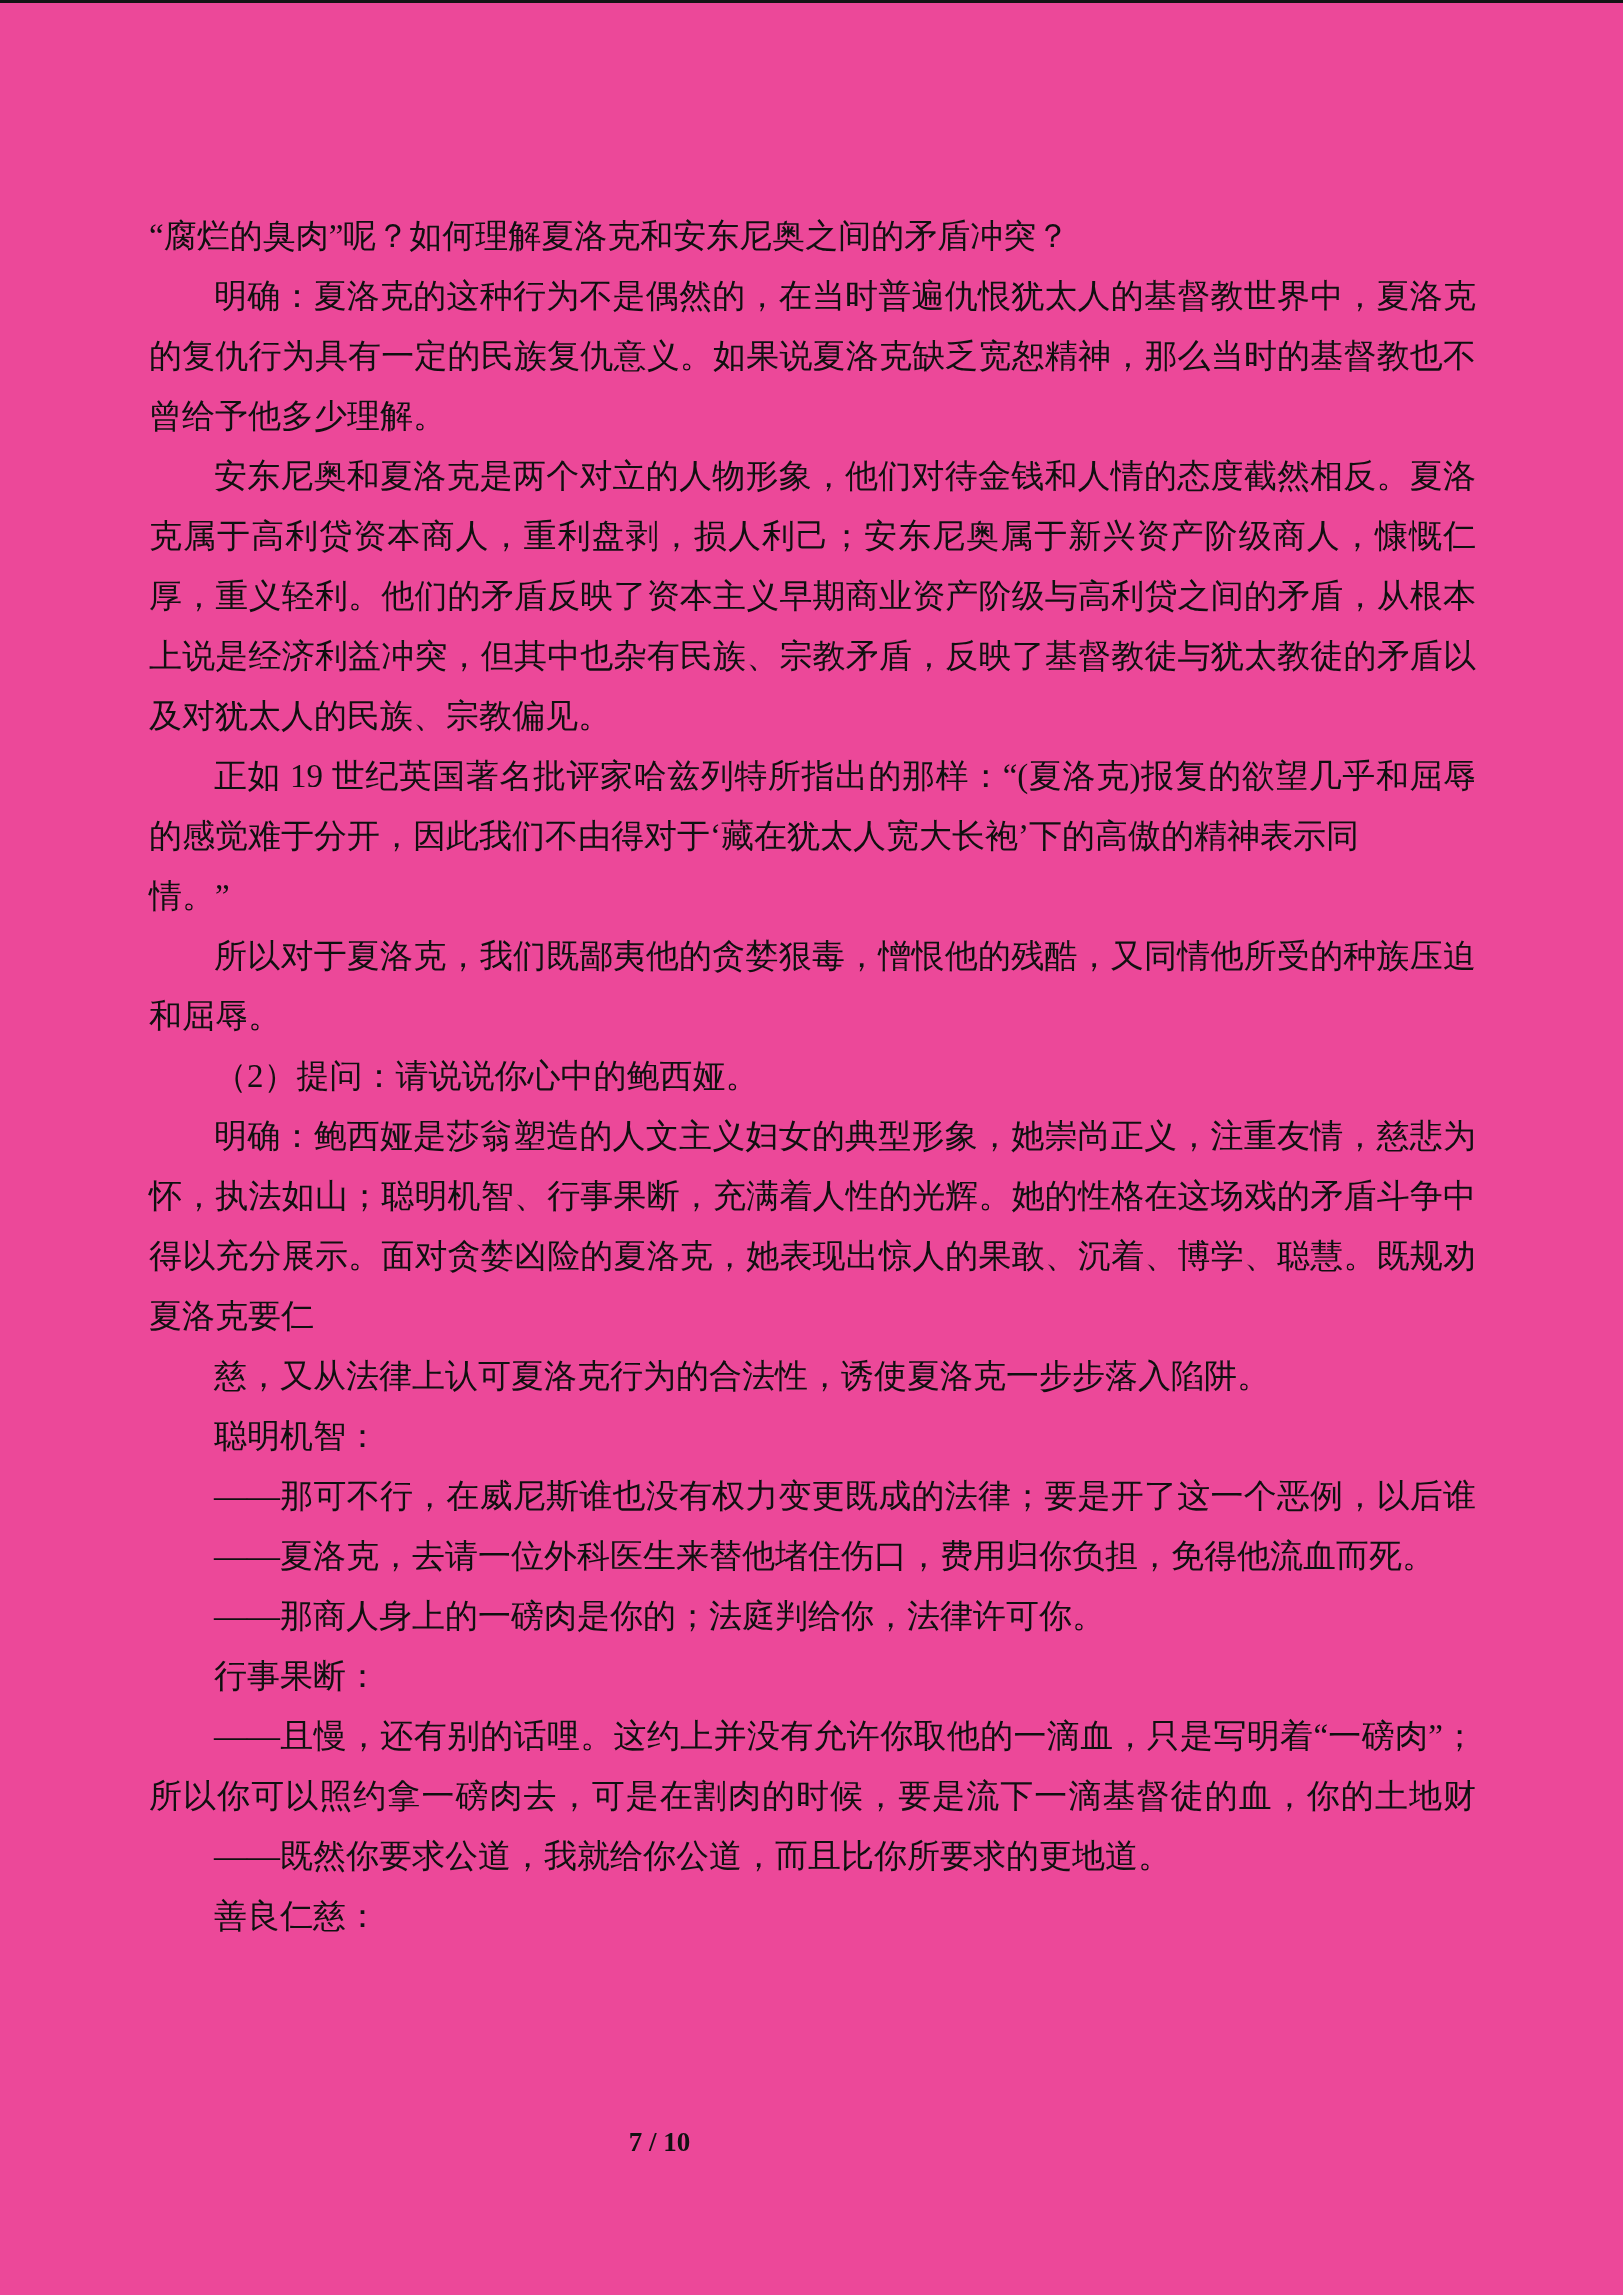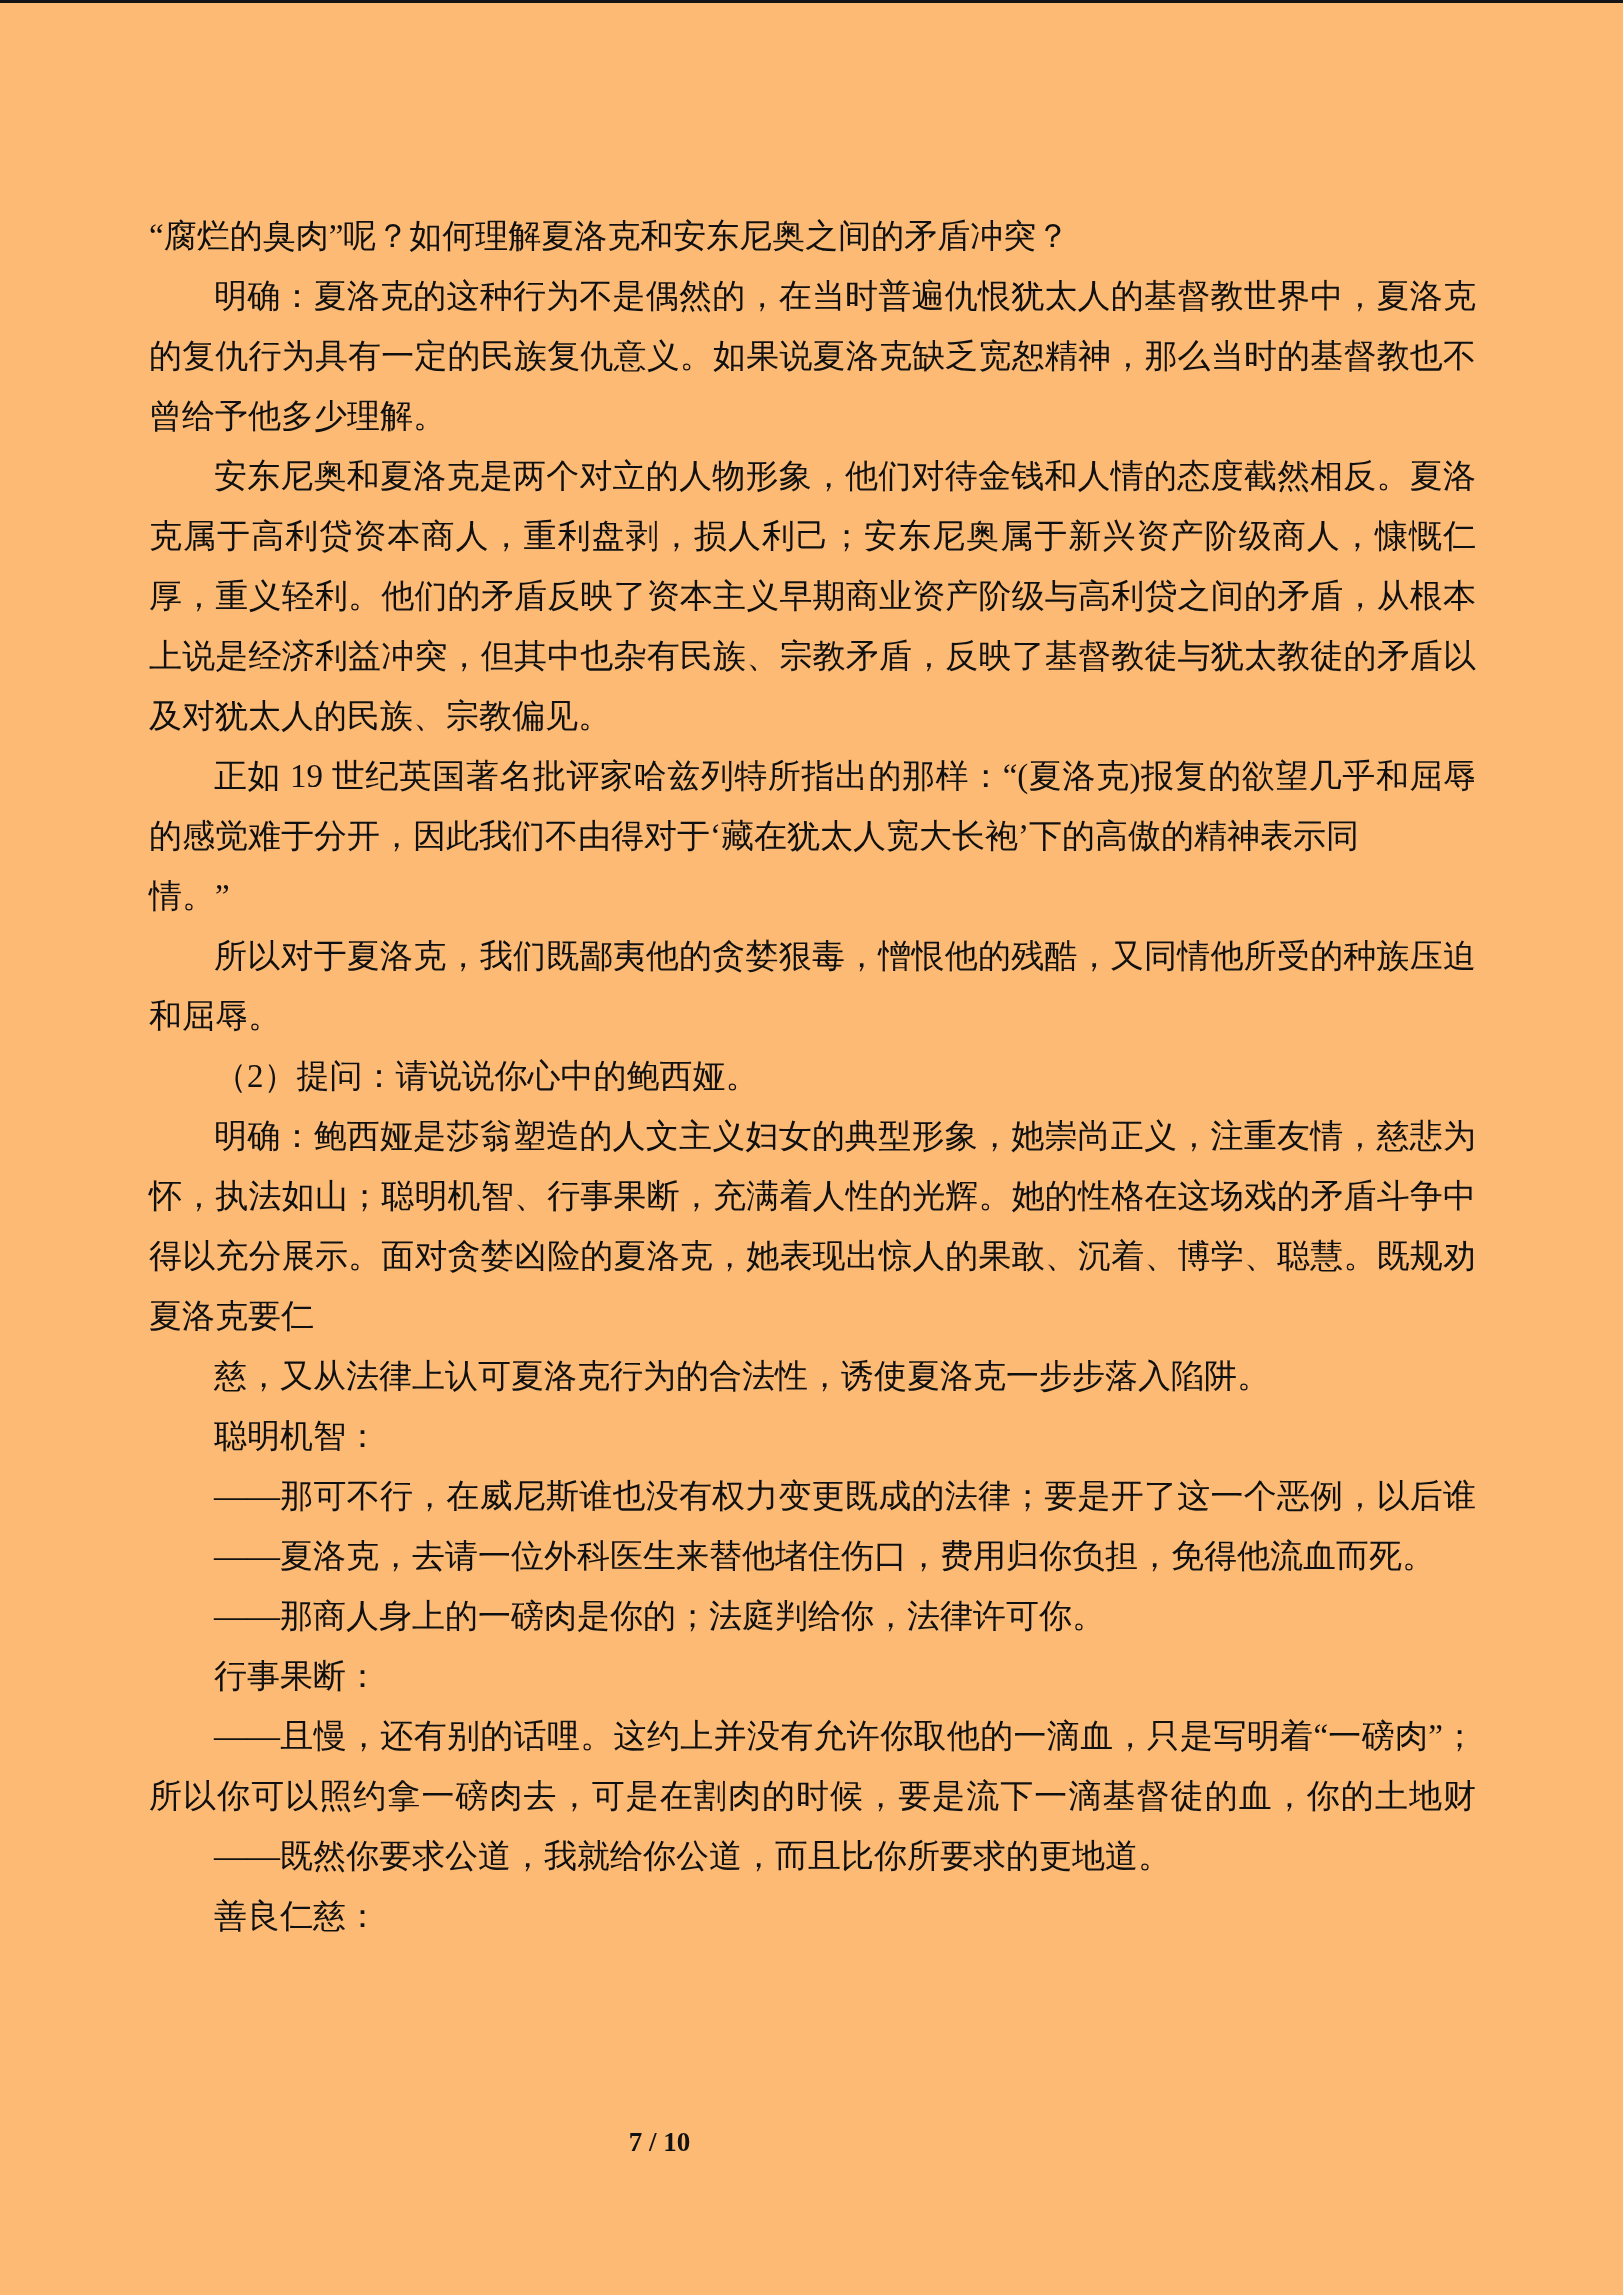--- a/index.html
+++ b/index.html
@@ -9,21 +9,21 @@
   body {
     width: 1623px;
     height: 2295px;
     background: #ffffff;
     position: relative;
     font-family: "Liberation Serif", "DejaVu Serif", serif;
   }
   .page {
     position: absolute;
     inset: 0;
-    background: #fdba74;
+    background: #ec4899;
     overflow: hidden;
   }
   .top-edge {
     position: absolute;
     top: 0;
     left: 0;
     right: 0;
     height: 2.7px;
     background: #141414;
   }

